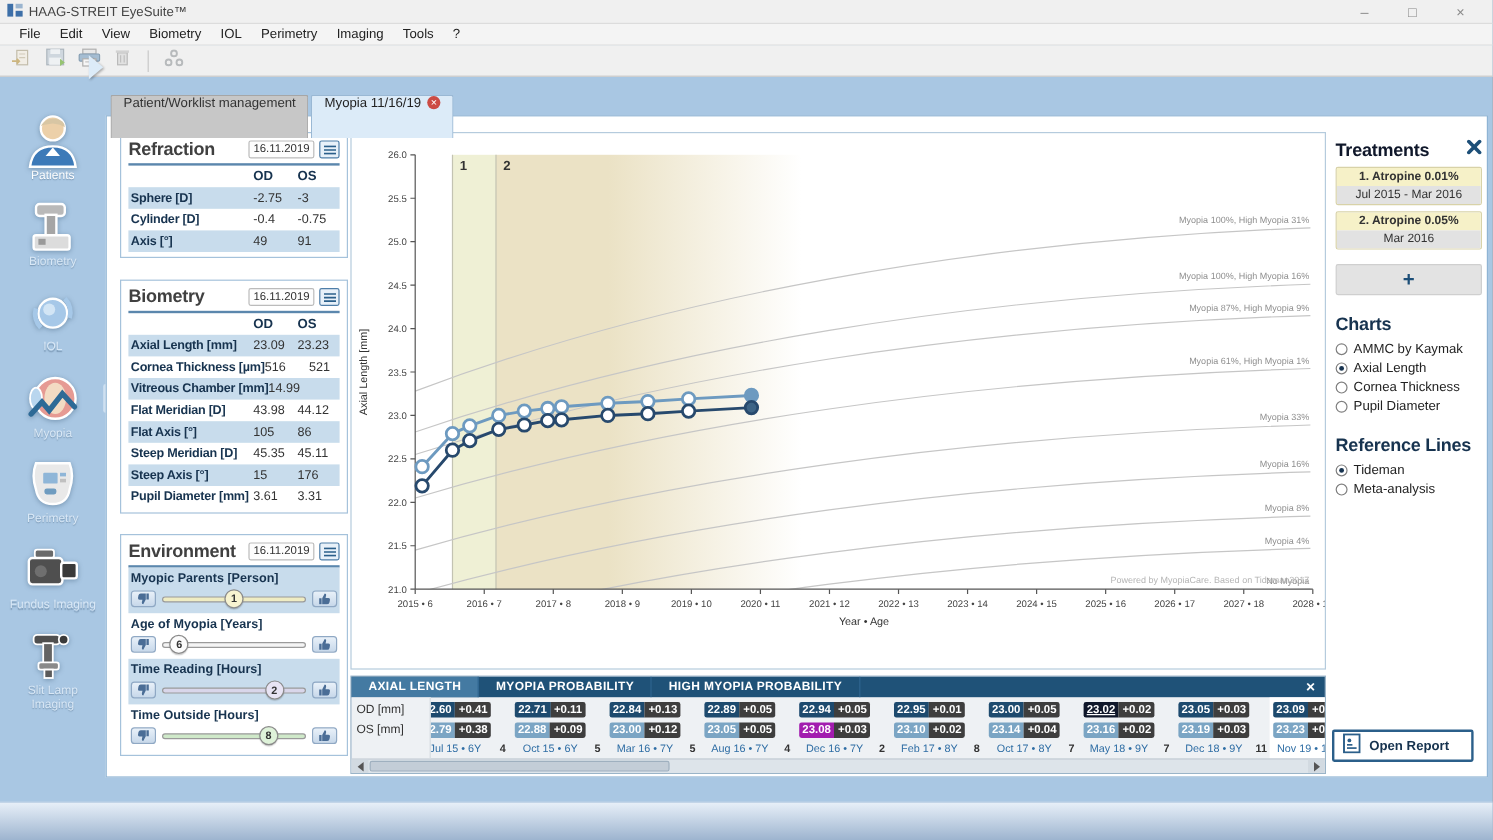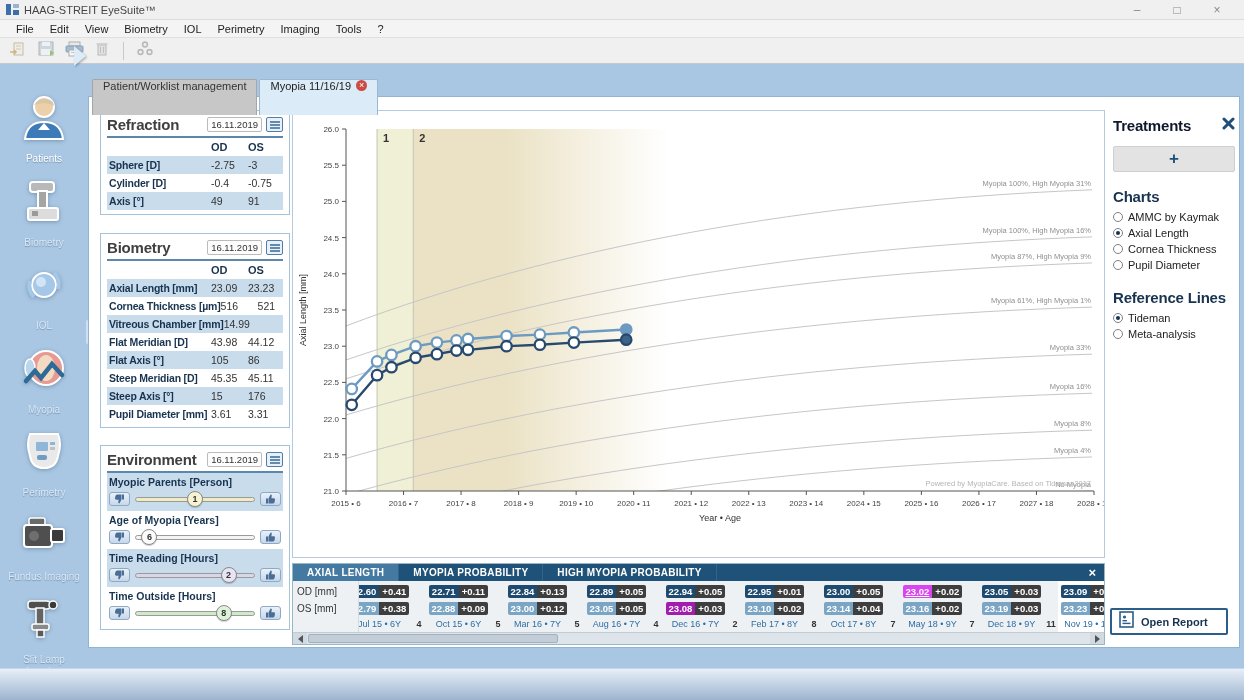--- a/index.html
+++ b/index.html
@@ -26,21 +26,21 @@
   .tb-sep { width:1px; height:18px; background:#c9c9c9; margin:0 5px; }
 
   
   .sidebar { position:absolute; left:0; top:64px; width:88px; bottom:32px;
              display:flex; flex-direction:column; align-items:center;
              padding-top:30px; }
   .side-item { width:80px; display:flex; flex-direction:column; align-items:center;
                margin-bottom:13px; cursor:default; }
   .side-icon { width:48px; height:46px; filter: drop-shadow(0 1px 2px rgba(30,60,90,.35)); }
   .side-label { font-size:10px; color:#d9e8f6; text-align:center; line-height:1.15;
-                margin-top:13px; text-shadow:0 1px 1px rgba(40,70,100,.4); }
+                margin-top:1px; text-shadow:0 1px 1px rgba(40,70,100,.4); }
   .side-item.active .side-label { color:#ffffff; }
   .side-expander { position:absolute; left:74px; top:46px; width:0; height:0;
                    border-top:10px solid transparent; border-bottom:10px solid transparent;
                    border-left:12px solid #dcebf8; filter:drop-shadow(1px 1px 1px rgba(0,0,0,.3)); }
   .side-handle { position:absolute; left:86px; top:320px; width:4px; height:24px;
                  background:#cfe0f0; border-radius:2px; }
 
   
   .tabs { position:absolute; left:92px; top:79px; height:18px; display:flex; z-index:5; }
   .tab { height:36px; display:flex; align-items:flex-start; gap:5px; padding:0 10px;
@@ -640,20 +640,30 @@
       <span class="rp-title">Treatments</span>
       <span>
         <svg width="13" height="13">
             <g stroke="#1d4f78" stroke-width="3" stroke-linecap="round">
               <line x1="2" y1="2" x2="11" y2="11"></line>
               <line x1="11" y1="2" x2="2" y2="11"></line>
             </g>
           </svg>
       </span>
     </div>
+    <div id="treat-list">
+        <div class="treat-item">
+          <div class="treat-name">1. Atropine 0.01%</div>
+          <div class="treat-period">Jul 2015 - Mar 2016</div>
+        </div>
+        <div class="treat-item">
+          <div class="treat-name">2. Atropine 0.05%</div>
+          <div class="treat-period">Mar 2016</div>
+        </div>
+      </div>
     <div class="add-btn">+</div>
     <div class="rp-group-title">Charts</div>
     <div id="charts-radios">
         <div class="radio-row">
           <span class="radio"></span>
           <span class="radio-label">AMMC by Kaymak</span>
         </div>
         <div class="radio-row">
           <span class="radio sel"></span>
           <span class="radio-label">Axial Length</span>
@@ -786,21 +796,21 @@
               <span class="val" style="background: rgb(123, 165, 196);">23.14</span>
               <span class="delta" style="background: rgb(62, 62, 62);">+0.04</span>
             </div>
             <div class="bt-date">Oct 17 • 8Y</div>
           </div>
           <div class="bt-gap">
             <span>7</span>
           </div>
           <div class="bt-col">
             <div class="chip">
-              <span class="val" style="background: #d946ef; text-decoration: underline;">23.02</span>
+              <span class="val" style="background: #0f172a; text-decoration: underline;">23.02</span>
               <span class="delta" style="background: rgb(62, 62, 62);">+0.02</span>
             </div>
             <div class="chip">
               <span class="val" style="background: rgb(123, 165, 196);">23.16</span>
               <span class="delta" style="background: rgb(62, 62, 62);">+0.02</span>
             </div>
             <div class="bt-date">May 18 • 9Y</div>
           </div>
           <div class="bt-gap">
             <span>7</span>

